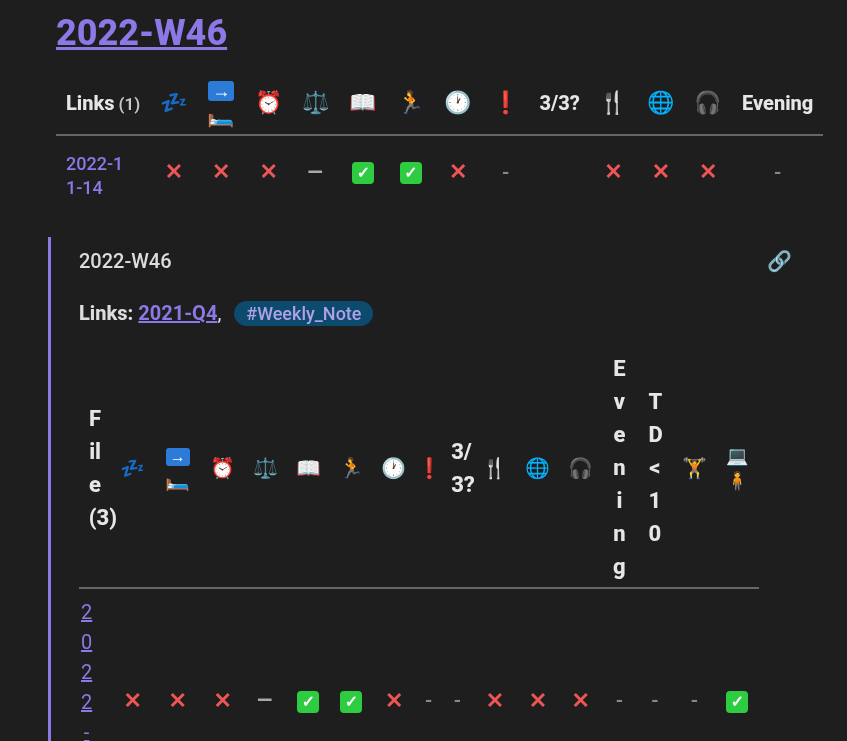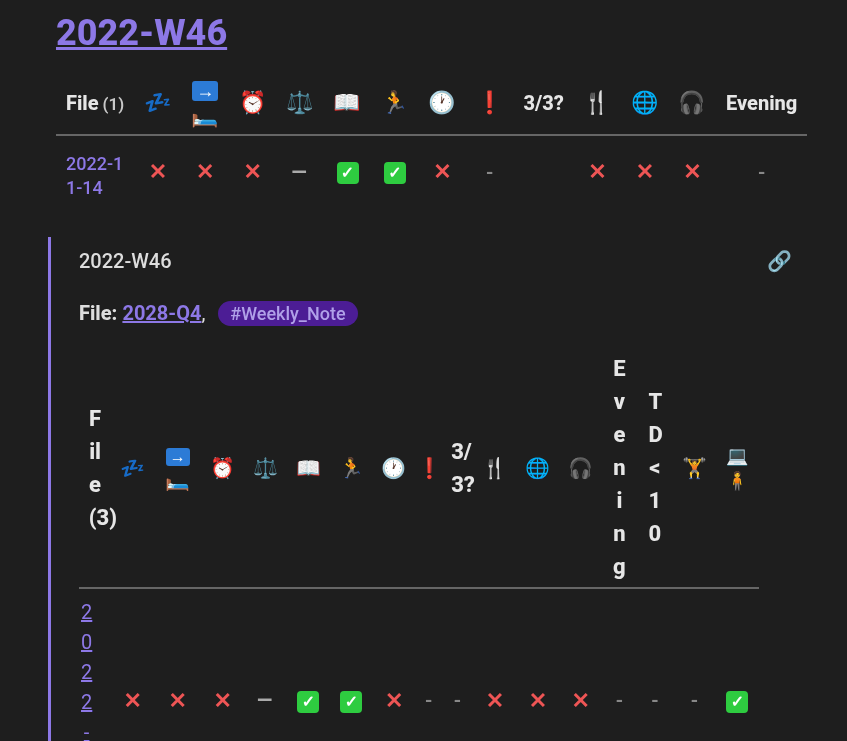--- a/index.html
+++ b/index.html
@@ -90,21 +90,21 @@
   .link-icon { color:#888; font-size:20px; }
   .embed-links {
     margin-top: 28px;
     font-size: 20px;
     color:#ddd;
   }
   .embed-links b { font-weight:800; }
   .embed-links a.ql { color:#8d78e6; text-decoration: underline; font-weight:700;}
   .tag {
     display:inline-block;
-    background:#4c1d95;
+    background:#0c4a6e;
     color:#b0a0e8;
     border-radius: 14px;
     padding: 2px 12px;
     font-size:18px;
     font-weight:500;
     margin-left:8px;
   }
 
   
   .tbl2 {
@@ -155,21 +155,21 @@
 <div class="page">
 
   <h1 class="title-link">
     <a href="#">2022-W46</a>
   </h1>
 
   <table class="tbl">
     <thead>
       <tr>
         <th>
-          <span>File</span><span class="count">(1)</span>
+          <span>Links</span><span class="count">(1)</span>
         </th>
         <th><span class="emoji">💤</span></th>
         <th>
           <span class="col-sleep-to-bed"><span class="row1">→</span><br><span class="row2">🛏️</span></span>
         </th>
         <th><span class="emoji">⏰</span></th>
         <th><span class="emoji">⚖️</span></th>
         <th><span class="emoji">📖</span></th>
         <th><span class="emoji">🏃</span></th>
         <th><span class="emoji">🕐</span></th>
@@ -205,22 +205,22 @@
     </tbody>
   </table>
 
   <div class="embed-wrap">
     <div class="embed-head">
       <span class="embed-title">2022-W46</span>
       <span class="link-icon">🔗</span>
     </div>
 
     <div class="embed-links">
-      <b>File:</b>
-      <a href="#" class="ql">2028-Q4</a><span>,</span>
+      <b>Links:</b>
+      <a href="#" class="ql">2021-Q4</a><span>,</span>
       <span class="tag">#Weekly_Note</span>
     </div>
 
     <table class="tbl2">
       <colgroup>
         <col style="width:30px">
           <col style="width:40px">
           <col style="width:44px">
         <col style="width:40px">
           <col style="width:40px">

